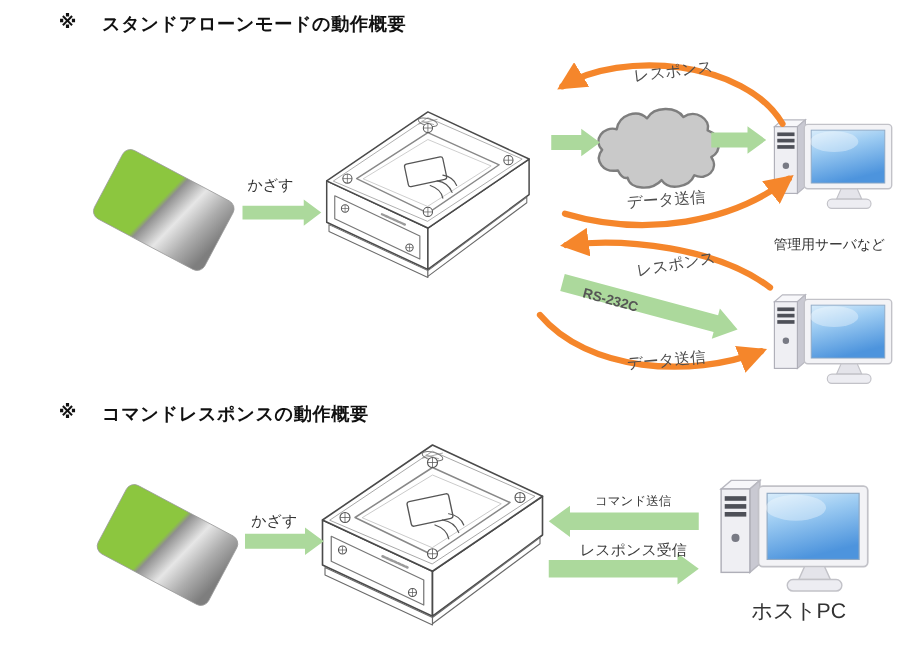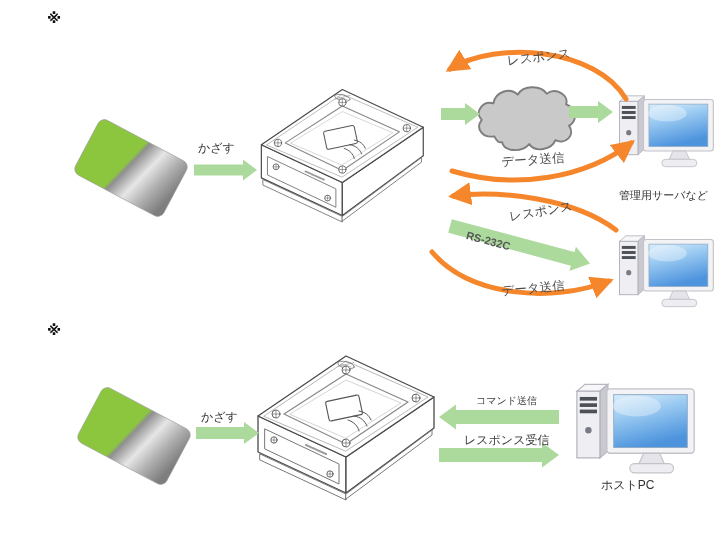--- a/index.html
+++ b/index.html
@@ -6,21 +6,21 @@
   #page{
     position:relative;width:727px;height:536px;background:#ffffff;overflow:hidden;
     font-family:"Liberation Sans","DejaVu Sans",sans-serif;color:#222;
   }
   .abs{position:absolute;white-space:nowrap;}
   .section-title{display:flex;align-items:flex-start;font-size:14.5px;font-weight:bold;color:#111;letter-spacing:.5px;}
   .section-title .ttl{margin-left:20px;}
   .lbl{font-size:12.5px;color:#4d4d4d;}
   .lbl-sm{font-size:12px;color:#333;}
   .caption{font-size:11px;color:#333;}
-  .caption-lg{font-size:12px;color:#333;text-align:center;}
+  .caption-lg{font-size:17px;color:#333;text-align:center;}
   .rot{transform-origin:left top;}
   .cloud-text{width:86px;text-align:center;font-size:12.5px;line-height:15px;color:#111;}
   .cloud-text span{display:block;}
   svg{position:absolute;left:0;top:0;}
 </style>
 </head>
 <body>
 
 <div id="page">
 
@@ -146,35 +146,37 @@
 
     <polygon fill="#ACD99C" points="196,427 244,427 244,422 259,433 244,444 244,439 196,439"></polygon>
     <polygon fill="#ACD99C" points="559,410 456,410 456,404.5 439,417 456,429.5 456,424 559,424"></polygon>
     <polygon fill="#ACD99C" points="439,448 542,448 542,442.5 559,455 542,467.5 542,462 439,462"></polygon>
 
     <use href="#pc-sym" transform="translate(570,382) scale(1.15)"></use>
   </svg>
 
   <div class="abs section-title" style="left:47px;top:10px;">
     <span>※</span>
+    <span class="ttl">スタンドアローンモードの動作概要</span>
   </div>
 
   <div class="abs lbl-sm" style="left:198px;top:140px;">かざす</div>
 
 
   <div class="abs lbl rot" style="left:506px;top:53px;transform:rotate(-7deg);">レスポンス</div>
   <div class="abs lbl rot" style="left:501px;top:154px;transform:rotate(-4deg);">データ送信</div>
   <div class="abs caption" style="left:619px;top:188px;">管理用サーバなど</div>
 
   <div class="abs lbl rot" style="left:508px;top:209px;transform:rotate(-10deg);">レスポンス</div>
   <div class="abs rot" style="left:468px;top:229px;transform:rotate(15deg);font-size:11px;font-weight:bold;color:#555;">RS-232C</div>
   <div class="abs lbl rot" style="left:501px;top:283px;transform:rotate(-5deg);">データ送信</div>
 
   <div class="abs section-title" style="left:47px;top:322px;">
     <span>※</span>
+    <span class="ttl">コマンドレスポンスの動作概要</span>
   </div>
 
   <div class="abs lbl-sm" style="left:201px;top:409px;">かざす</div>
   <div class="abs lbl" style="left:476px;top:394px;color:#3d3d3d;font-size:10px;">コマンド送信</div>
   <div class="abs lbl" style="left:464px;top:432px;color:#3d3d3d;font-size:12px;">レスポンス受信</div>
   <div class="abs caption-lg" style="left:601px;top:477px;">ホストPC</div>
 
 </div>
 
 </body></html>

